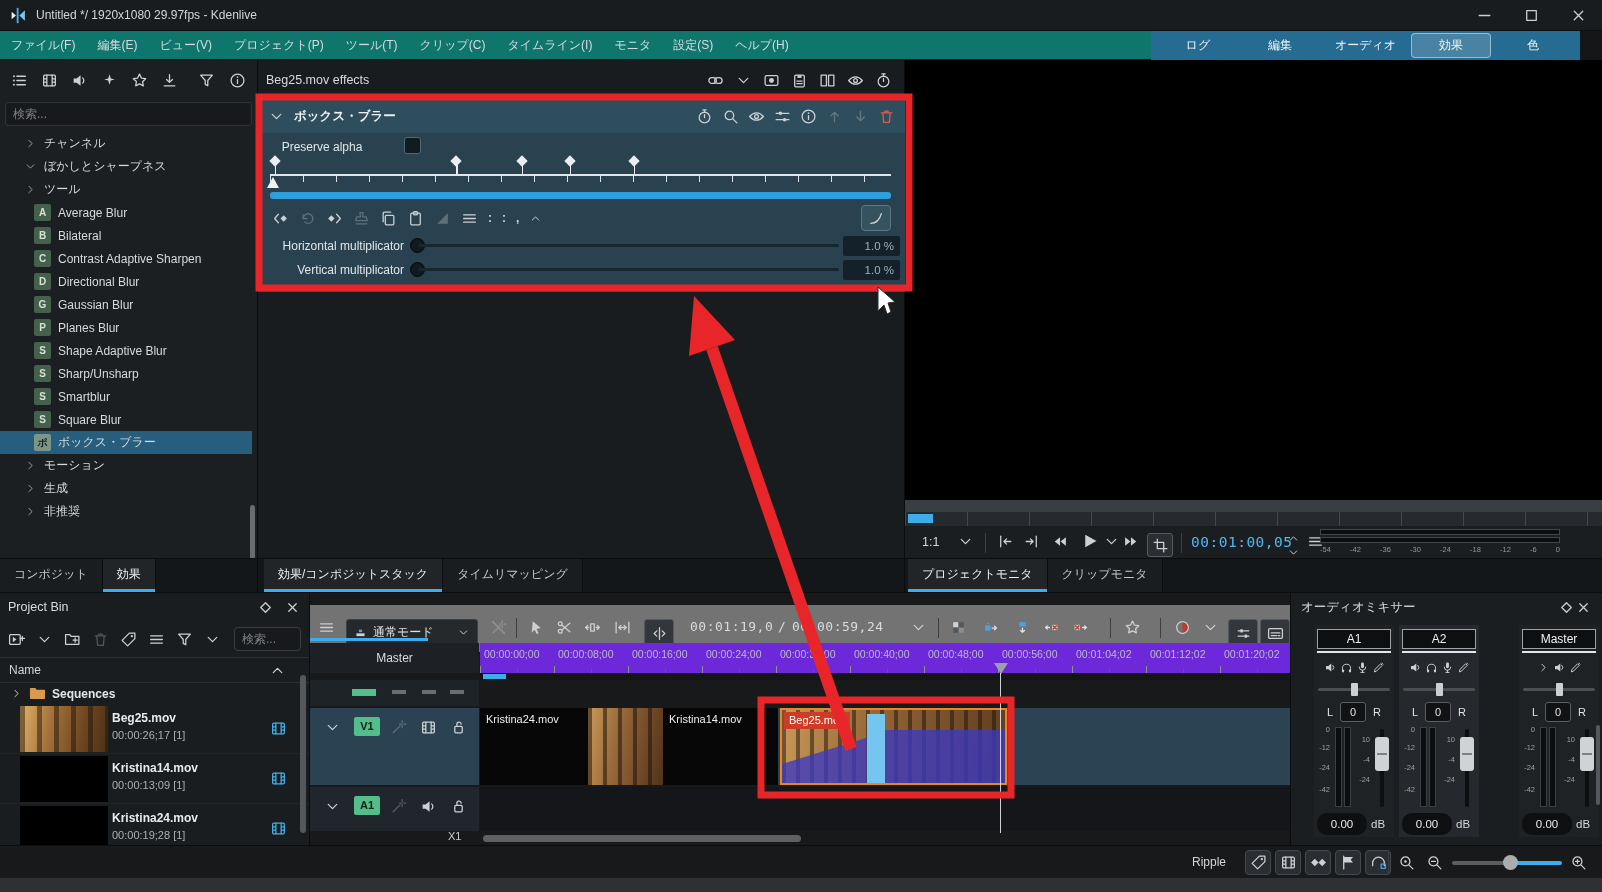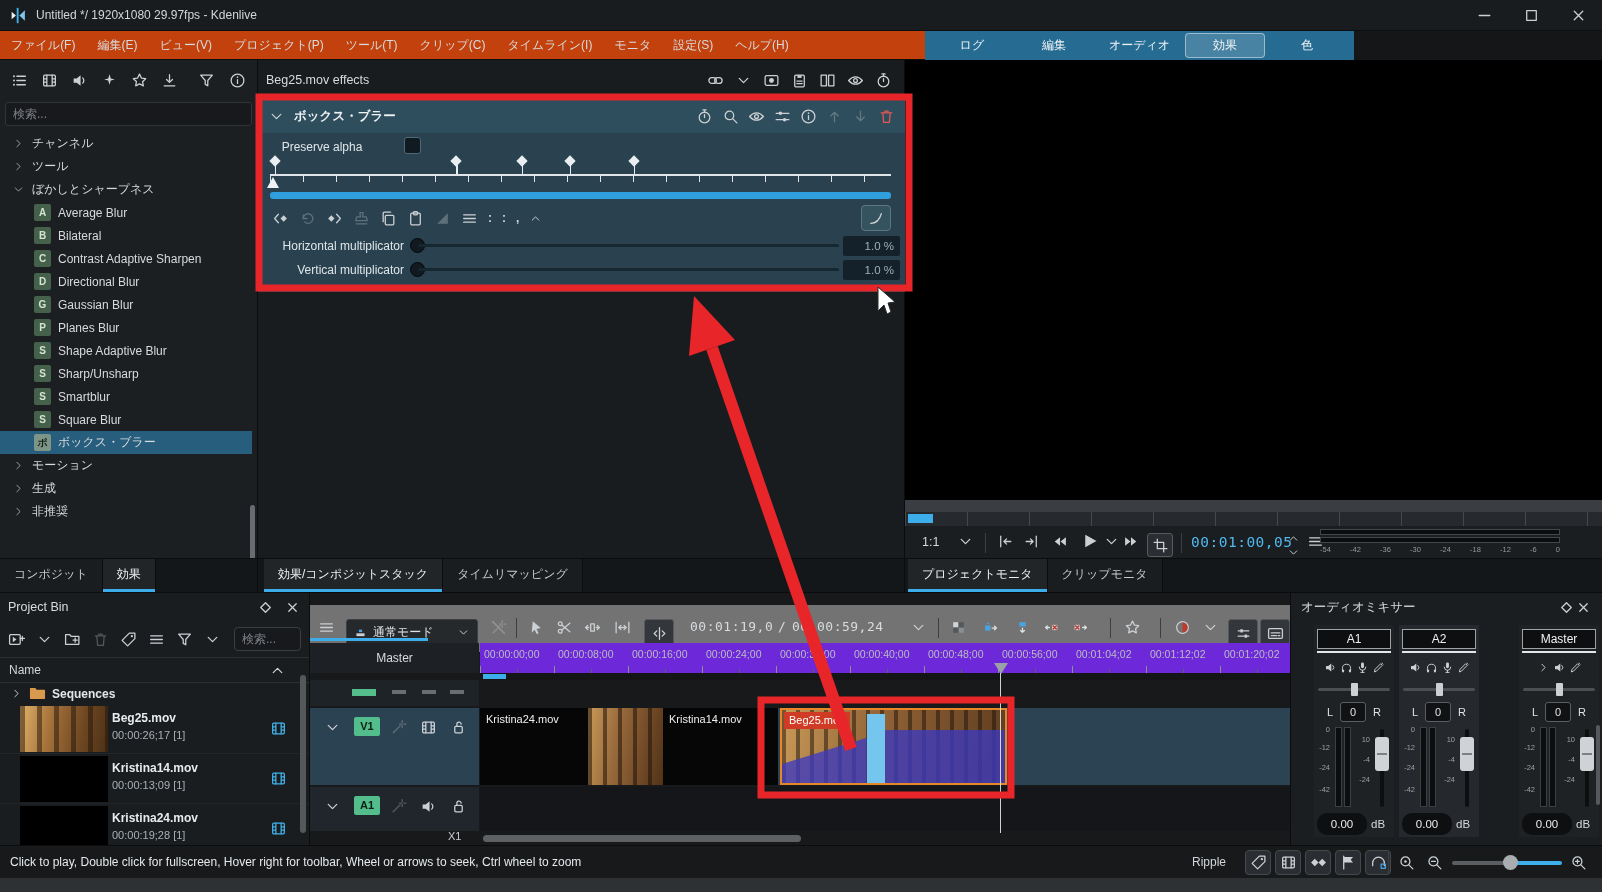--- a/index.html
+++ b/index.html
@@ -16,34 +16,34 @@
   .mono{font-family:"DejaVu Sans Mono","Liberation Mono",monospace}
 
   
   .titlebar{position:absolute;left:0;top:0;width:1602px;height:31px;background:#191c1e;display:flex;align-items:center;border-bottom:1px solid #0d0e10}
   .titlebar .logo{margin-left:10px}
   .titlebar .ttl{margin-left:9px;color:#d3d6d9;font-size:12px}
   .winbtns{margin-left:auto;display:flex}
   .winbtn{width:47px;height:31px;display:flex;align-items:center;justify-content:center;color:#cfd2d5}
 
   
-  .menubar{position:absolute;left:0;top:31px;width:1354px;height:29px;background:#c2410c;display:flex;align-items:center;border-bottom:1px solid #0d0e10}
+  .menubar{position:absolute;left:0;top:31px;width:1580px;height:29px;background:#0f766e;display:flex;align-items:center;border-bottom:1px solid #0d0e10}
   #menubar-items{display:flex;align-items:center;height:100%}
   .mi{padding:0 11px;font-size:12px;color:#d8dbdd;line-height:29px}
   .wsbar{margin-left:auto;height:29px;background:#266c92;display:flex;align-items:center;padding:0 6px}
   .ws{min-width:80px;text-align:center;padding:3px 12px;color:#eef3f5;font-size:12px;border-radius:4px;border:1px solid transparent;margin:0 1px}
   .ws.active{background:rgba(255,255,255,.16);border-color:rgba(255,255,255,.45)}
 
   
   .fxb{position:absolute;left:0;top:60px;width:258px;height:532px;background:#1c1f22;border-right:1px solid #0b0c0d}
   .fxb-toolbar{display:flex;align-items:center;height:40px;padding:0 11px;gap:13px}
   .fxb-right{margin-left:auto;display:flex;gap:14px}
   .fxb-search{margin:2px 5px 4px 5px;height:24px;background:#17191c;border:1px solid #303438;border-radius:3px;display:flex;align-items:center;padding:0 7px;color:#7d8287}
   #fxb-tree{position:absolute;left:0;top:72px;width:252px;height:424px;overflow:hidden}
-  .trow{height:23px;display:flex;align-items:center;padding-left:12px;gap:7px}
+  .trow{height:23px;display:flex;align-items:center;padding-left:24px;gap:7px}
   .trow .tchev{width:13px;height:13px;color:#9aa0a4}
   .tlabel{font-size:12px;color:#d7dadc;white-space:nowrap}
   .trow.child{padding-left:34px}
   .badge{width:17px;height:17px;border-radius:2px;background:#45614b;color:#d2e4d2;font-size:10px;font-weight:bold;display:flex;align-items:center;justify-content:center}
   .trow.sel{background:#275d7d}
   .trow.sel .badge{background:#7d9587;color:#15211b}
   .fxb-scroll{position:absolute;right:2px;top:445px;width:5px;height:95px;background:#686c70;border-radius:3px}
   .tabbar{position:absolute;left:0;bottom:0;right:0;height:34px;background:#141719;display:flex;align-items:flex-end;border-top:1px solid #0b0c0d}
   .tab{height:33px;line-height:31px;padding:0 14px;background:#1a1d20;border-right:1px solid #0b0c0d;color:#c6cacd;font-size:12px;position:relative;white-space:nowrap}
   .tab.active{background:#212528;color:#eef1f3}
@@ -323,32 +323,32 @@
           <span class="ic tchev">
             <svg viewBox="0 0 16 16" width="100%" height="100%" fill="none" stroke="currentColor" stroke-width="1.2" stroke-linecap="round" stroke-linejoin="round">
               <path d="M6 4l4 4-4 4"></path>
             </svg>
           </span>
           <span class="tlabel">チャンネル</span>
         </div>
         <div class="trow">
           <span class="ic tchev">
             <svg viewBox="0 0 16 16" width="100%" height="100%" fill="none" stroke="currentColor" stroke-width="1.2" stroke-linecap="round" stroke-linejoin="round">
-              <path d="M6 4l4 4-4 4"></path>
-            </svg>
-          </span>
-          <span class="tlabel">ツール</span>
+              <path d="M4 6l4 4 4-4"></path>
+            </svg>
+          </span>
+          <span class="tlabel">ぼかしとシャープネス</span>
         </div>
         <div class="trow">
           <span class="ic tchev">
             <svg viewBox="0 0 16 16" width="100%" height="100%" fill="none" stroke="currentColor" stroke-width="1.2" stroke-linecap="round" stroke-linejoin="round">
-              <path d="M4 6l4 4 4-4"></path>
-            </svg>
-          </span>
-          <span class="tlabel">ぼかしとシャープネス</span>
+              <path d="M6 4l4 4-4 4"></path>
+            </svg>
+          </span>
+          <span class="tlabel">ツール</span>
         </div>
         <div class="trow child">
           <span class="badge">A</span>
           <span class="tlabel">Average Blur</span>
         </div>
         <div class="trow child">
           <span class="badge">B</span>
           <span class="tlabel">Bilateral</span>
         </div>
         <div class="trow child">
@@ -1279,21 +1279,20 @@
           <div class="mx-vol">
             <span class="mx-volbox">0.00</span>
             <span>dB</span>
           </div>
         </div>
       </div>
     <div class="mx-scrollsliver"></div>
   </div>
 
   <div class="statusbar">
-    <span class="sb-msg">Click to play, Double click for fullscreen, Hover right for toolbar, Wheel or arrows to seek, Ctrl wheel to zoom</span>
     <span class="sb-ripple">Ripple</span>
     <div id="sb-buttons">
         <span class="sb-btn">
           <span class="ic">
             <svg viewBox="0 0 16 16" width="100%" height="100%" fill="none" stroke="currentColor" stroke-width="1.2" stroke-linecap="round" stroke-linejoin="round">
               <path d="M2 8.8L8.8 2H14v5.2L7.2 14z"></path>
               <circle cx="11.2" cy="4.8" r="1.1" fill="currentColor" stroke="none"></circle>
             </svg>
           </span>
         </span>

